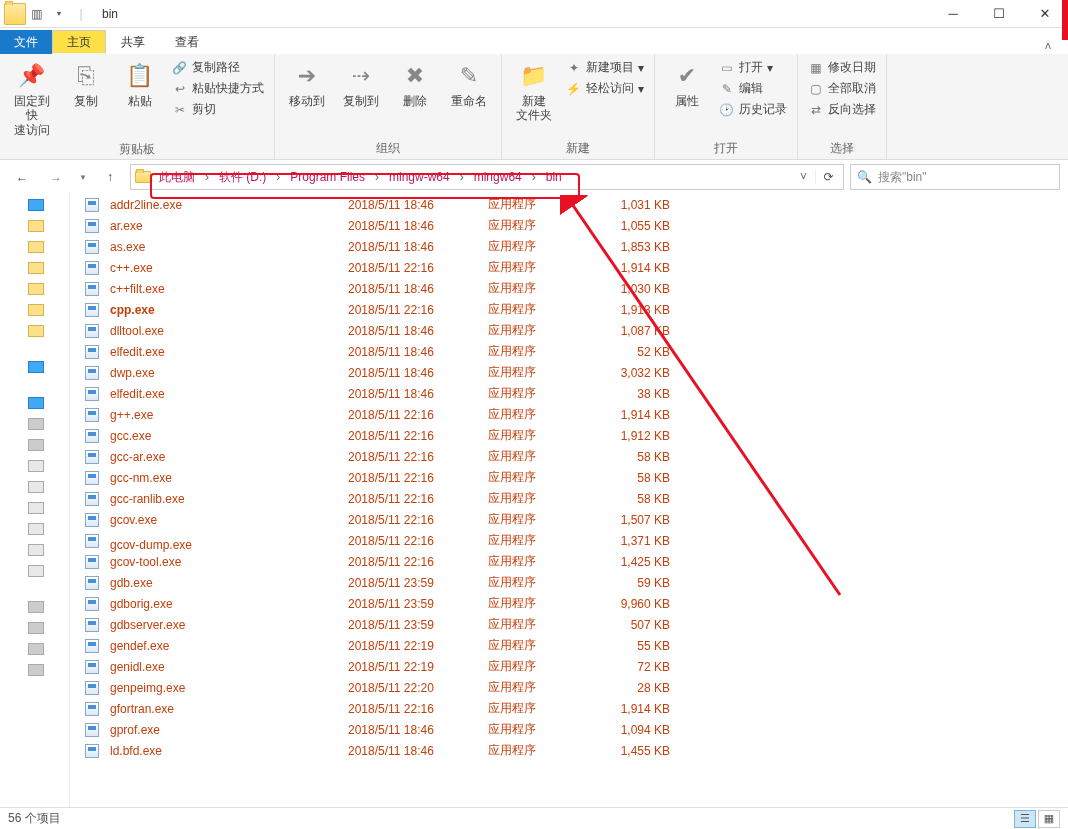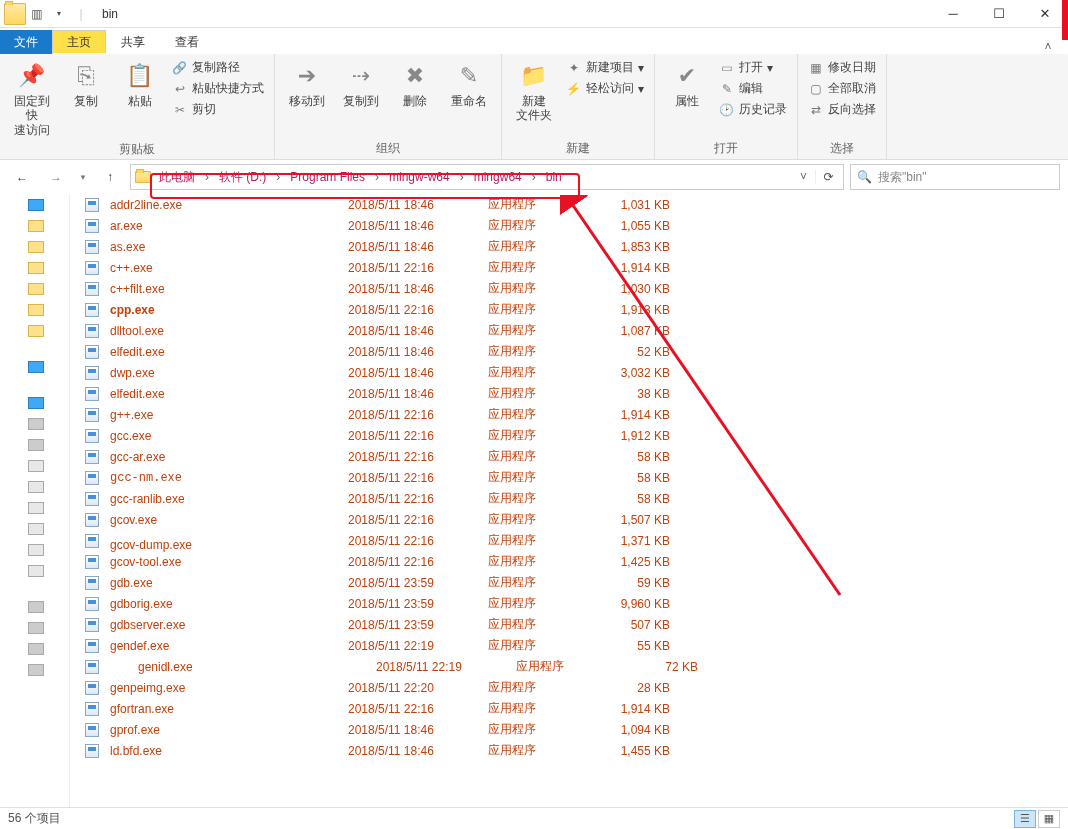--- a/index.html
+++ b/index.html
@@ -433,21 +433,21 @@
           </span>
           <span class="c col-name" style="width:238px;">gcc-ar.exe</span>
           <span class="c col-date">2018/5/11 22:16</span>
           <span class="c col-type">应用程序</span>
           <span class="c col-size">58 KB</span>
         </div>
         <div class="row">
           <span class="icon">
             <span class="exe-icon"></span>
           </span>
-          <span class="c col-name" style="width:238px;font-family:Liberation Mono, monospace;">gcc-nm.exe</span>
+          <span class="c col-name" style="width:238px;">gcc-nm.exe</span>
           <span class="c col-date">2018/5/11 22:16</span>
           <span class="c col-type">应用程序</span>
           <span class="c col-size">58 KB</span>
         </div>
         <div class="row">
           <span class="icon">
             <span class="exe-icon"></span>
           </span>
           <span class="c col-name" style="width:238px;">gcc-ranlib.exe</span>
           <span class="c col-date">2018/5/11 22:16</span>
@@ -514,21 +514,21 @@
           </span>
           <span class="c col-name" style="width:238px;">gendef.exe</span>
           <span class="c col-date">2018/5/11 22:19</span>
           <span class="c col-type">应用程序</span>
           <span class="c col-size">55 KB</span>
         </div>
         <div class="row">
           <span class="icon">
             <span class="exe-icon"></span>
           </span>
-          <span class="c col-name" style="width:238px;margin-left:28px;">genidl.exe</span>
+          <span class="c col-name" style="width:238px;">genidl.exe</span>
           <span class="c col-date">2018/5/11 22:19</span>
           <span class="c col-type">应用程序</span>
           <span class="c col-size">72 KB</span>
         </div>
         <div class="row">
           <span class="icon">
             <span class="exe-icon"></span>
           </span>
           <span class="c col-name" style="width:238px;">genpeimg.exe</span>
           <span class="c col-date">2018/5/11 22:20</span>

